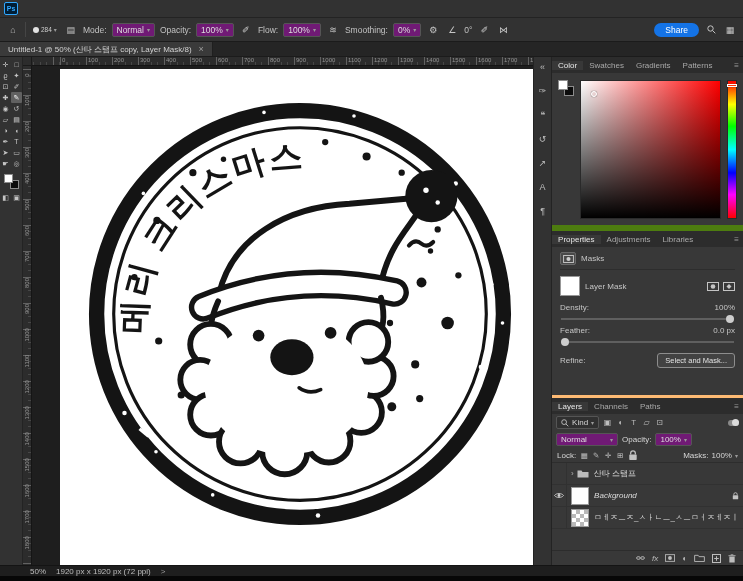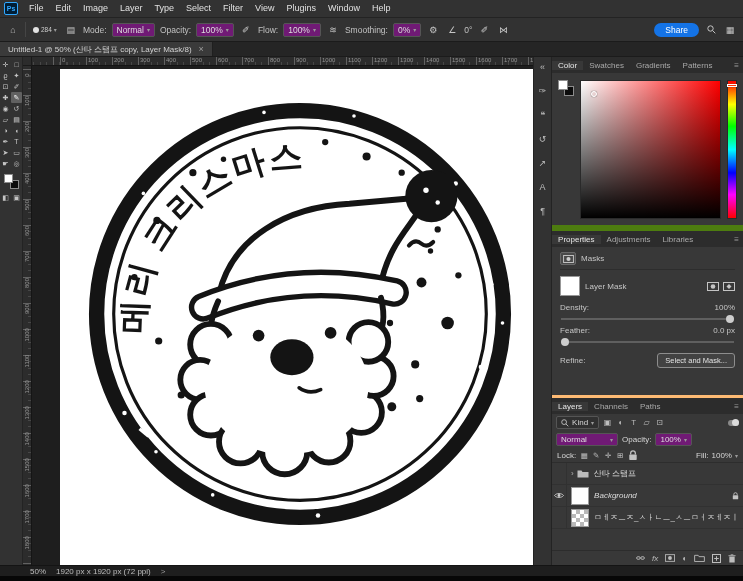--- a/index.html
+++ b/index.html
@@ -136,33 +136,20 @@
     padding-left:30px;font-size:8px;color:#bdbdbd}
   .bottom-edge{flex:0 0 5px;background:#070707}
 </style>
 </head>
 <body>
 
 <div class="app">
 
   <div class="menubar">
     <div class="ps-logo">Ps</div>
-    <nav id="menu-items" style="display:flex">
-        <span class="menu-item">File</span>
-        <span class="menu-item">Edit</span>
-        <span class="menu-item">Image</span>
-        <span class="menu-item">Layer</span>
-        <span class="menu-item">Type</span>
-        <span class="menu-item">Select</span>
-        <span class="menu-item">Filter</span>
-        <span class="menu-item">View</span>
-        <span class="menu-item">Plugins</span>
-        <span class="menu-item">Window</span>
-        <span class="menu-item">Help</span>
-      </nav>
   </div>
 
   <div class="optionsbar">
     <span class="opt-icon">⌂</span>
     <span class="opt-sep"></span>
     <span class="brush-preview">
       <span class="brush-dot"></span>
       <span class="brush-size">284</span>
       <span class="caret">▾</span>
     </span>
@@ -504,21 +491,21 @@
           <span class="filter-icons" id="lock-icons">
               <span class="lock-icon">▦</span>
               <span class="lock-icon">✎</span>
               <span class="lock-icon">✛</span>
               <span class="lock-icon">⊞</span>
             </span>
           <svg class="lock-icon" width="7" height="8" viewBox="0 0 7 8">
               <path d="M1.8 3.2 V2.4 a1.7 1.7 0 0 1 3.4 0 V3.2" fill="none" stroke="#c4c4c4" stroke-width="0.9"></path>
               <rect x="0.8" y="3.2" width="5.4" height="4" rx="0.5" fill="#c4c4c4"></rect>
             </svg>
-          <span style="margin-left:auto">Fill:</span>
+          <span style="margin-left:auto">Masks:</span>
           <span>100%</span>
           <span class="caret">▾</span>
         </div>
 
         <div class="layers-list">
           <div class="layer-row">
             <span class="eye-cell"></span>
             <span class="caret-sm">›</span>
             <svg width="12" height="9" viewBox="0 0 12 9" style="margin-left:3px">
                 <path d="M0.5 1.5 h4 l1 1.5 h6 v5.5 h-11 z" fill="#bdbdbd"></path>

